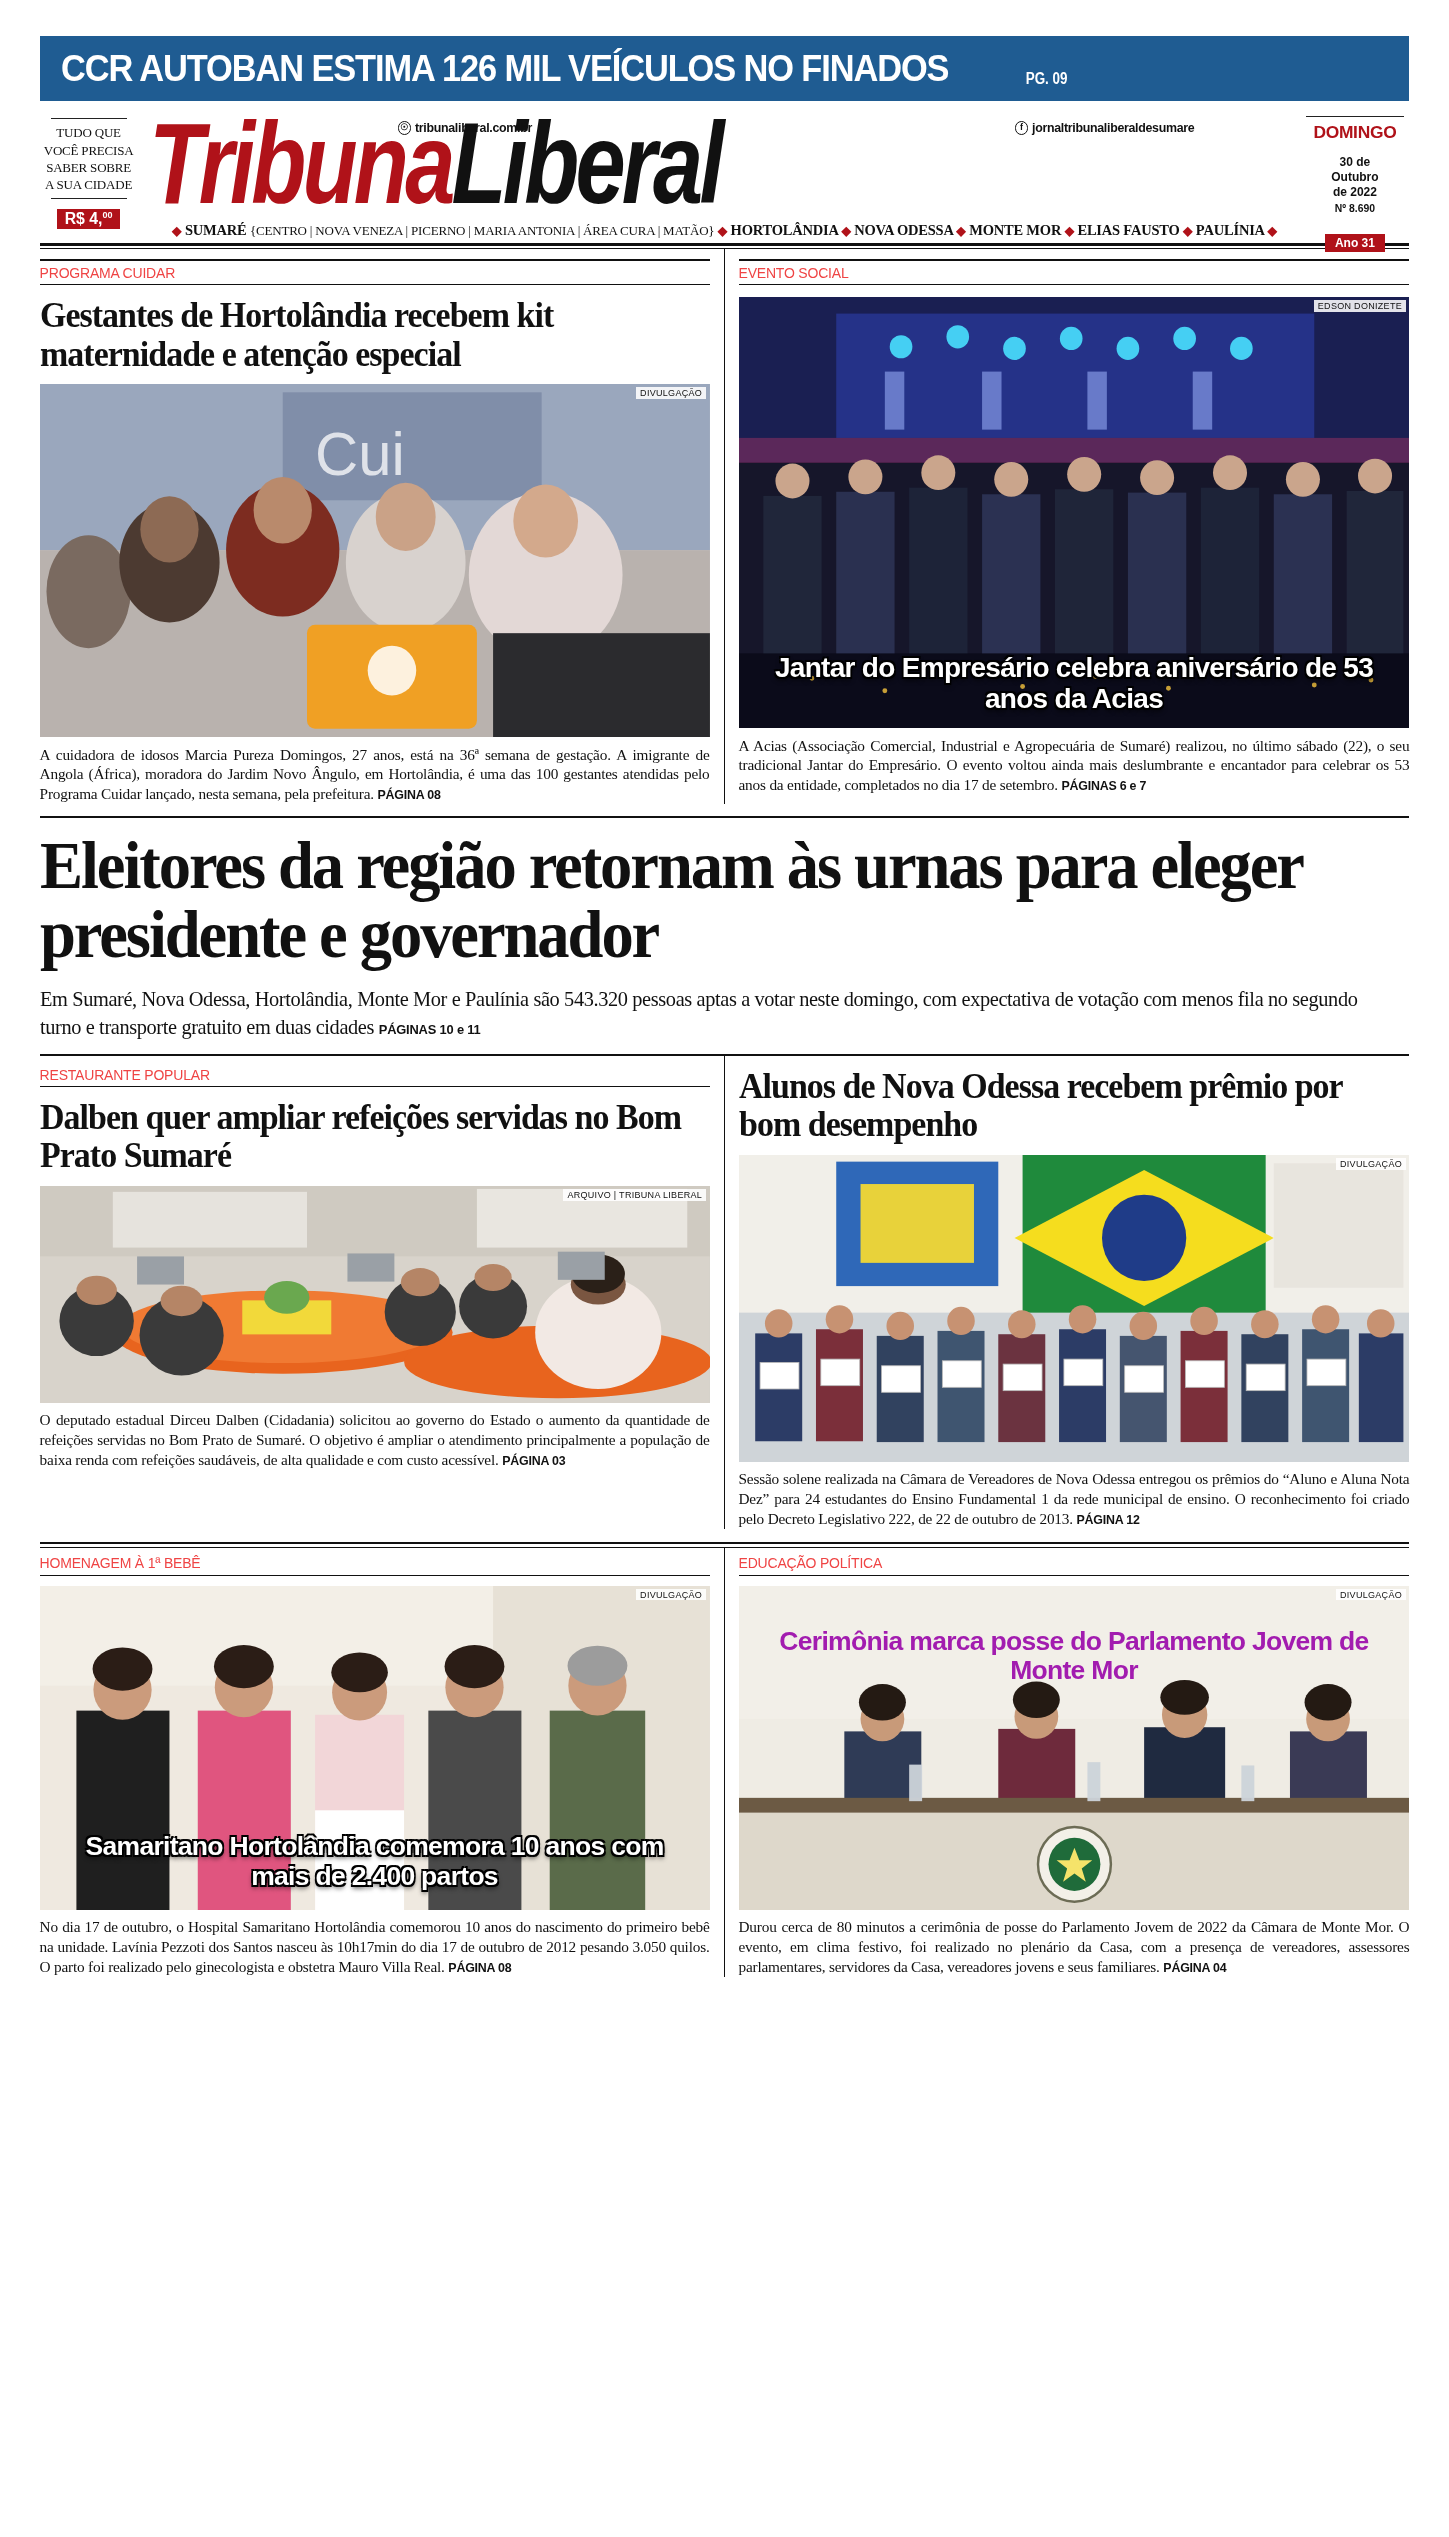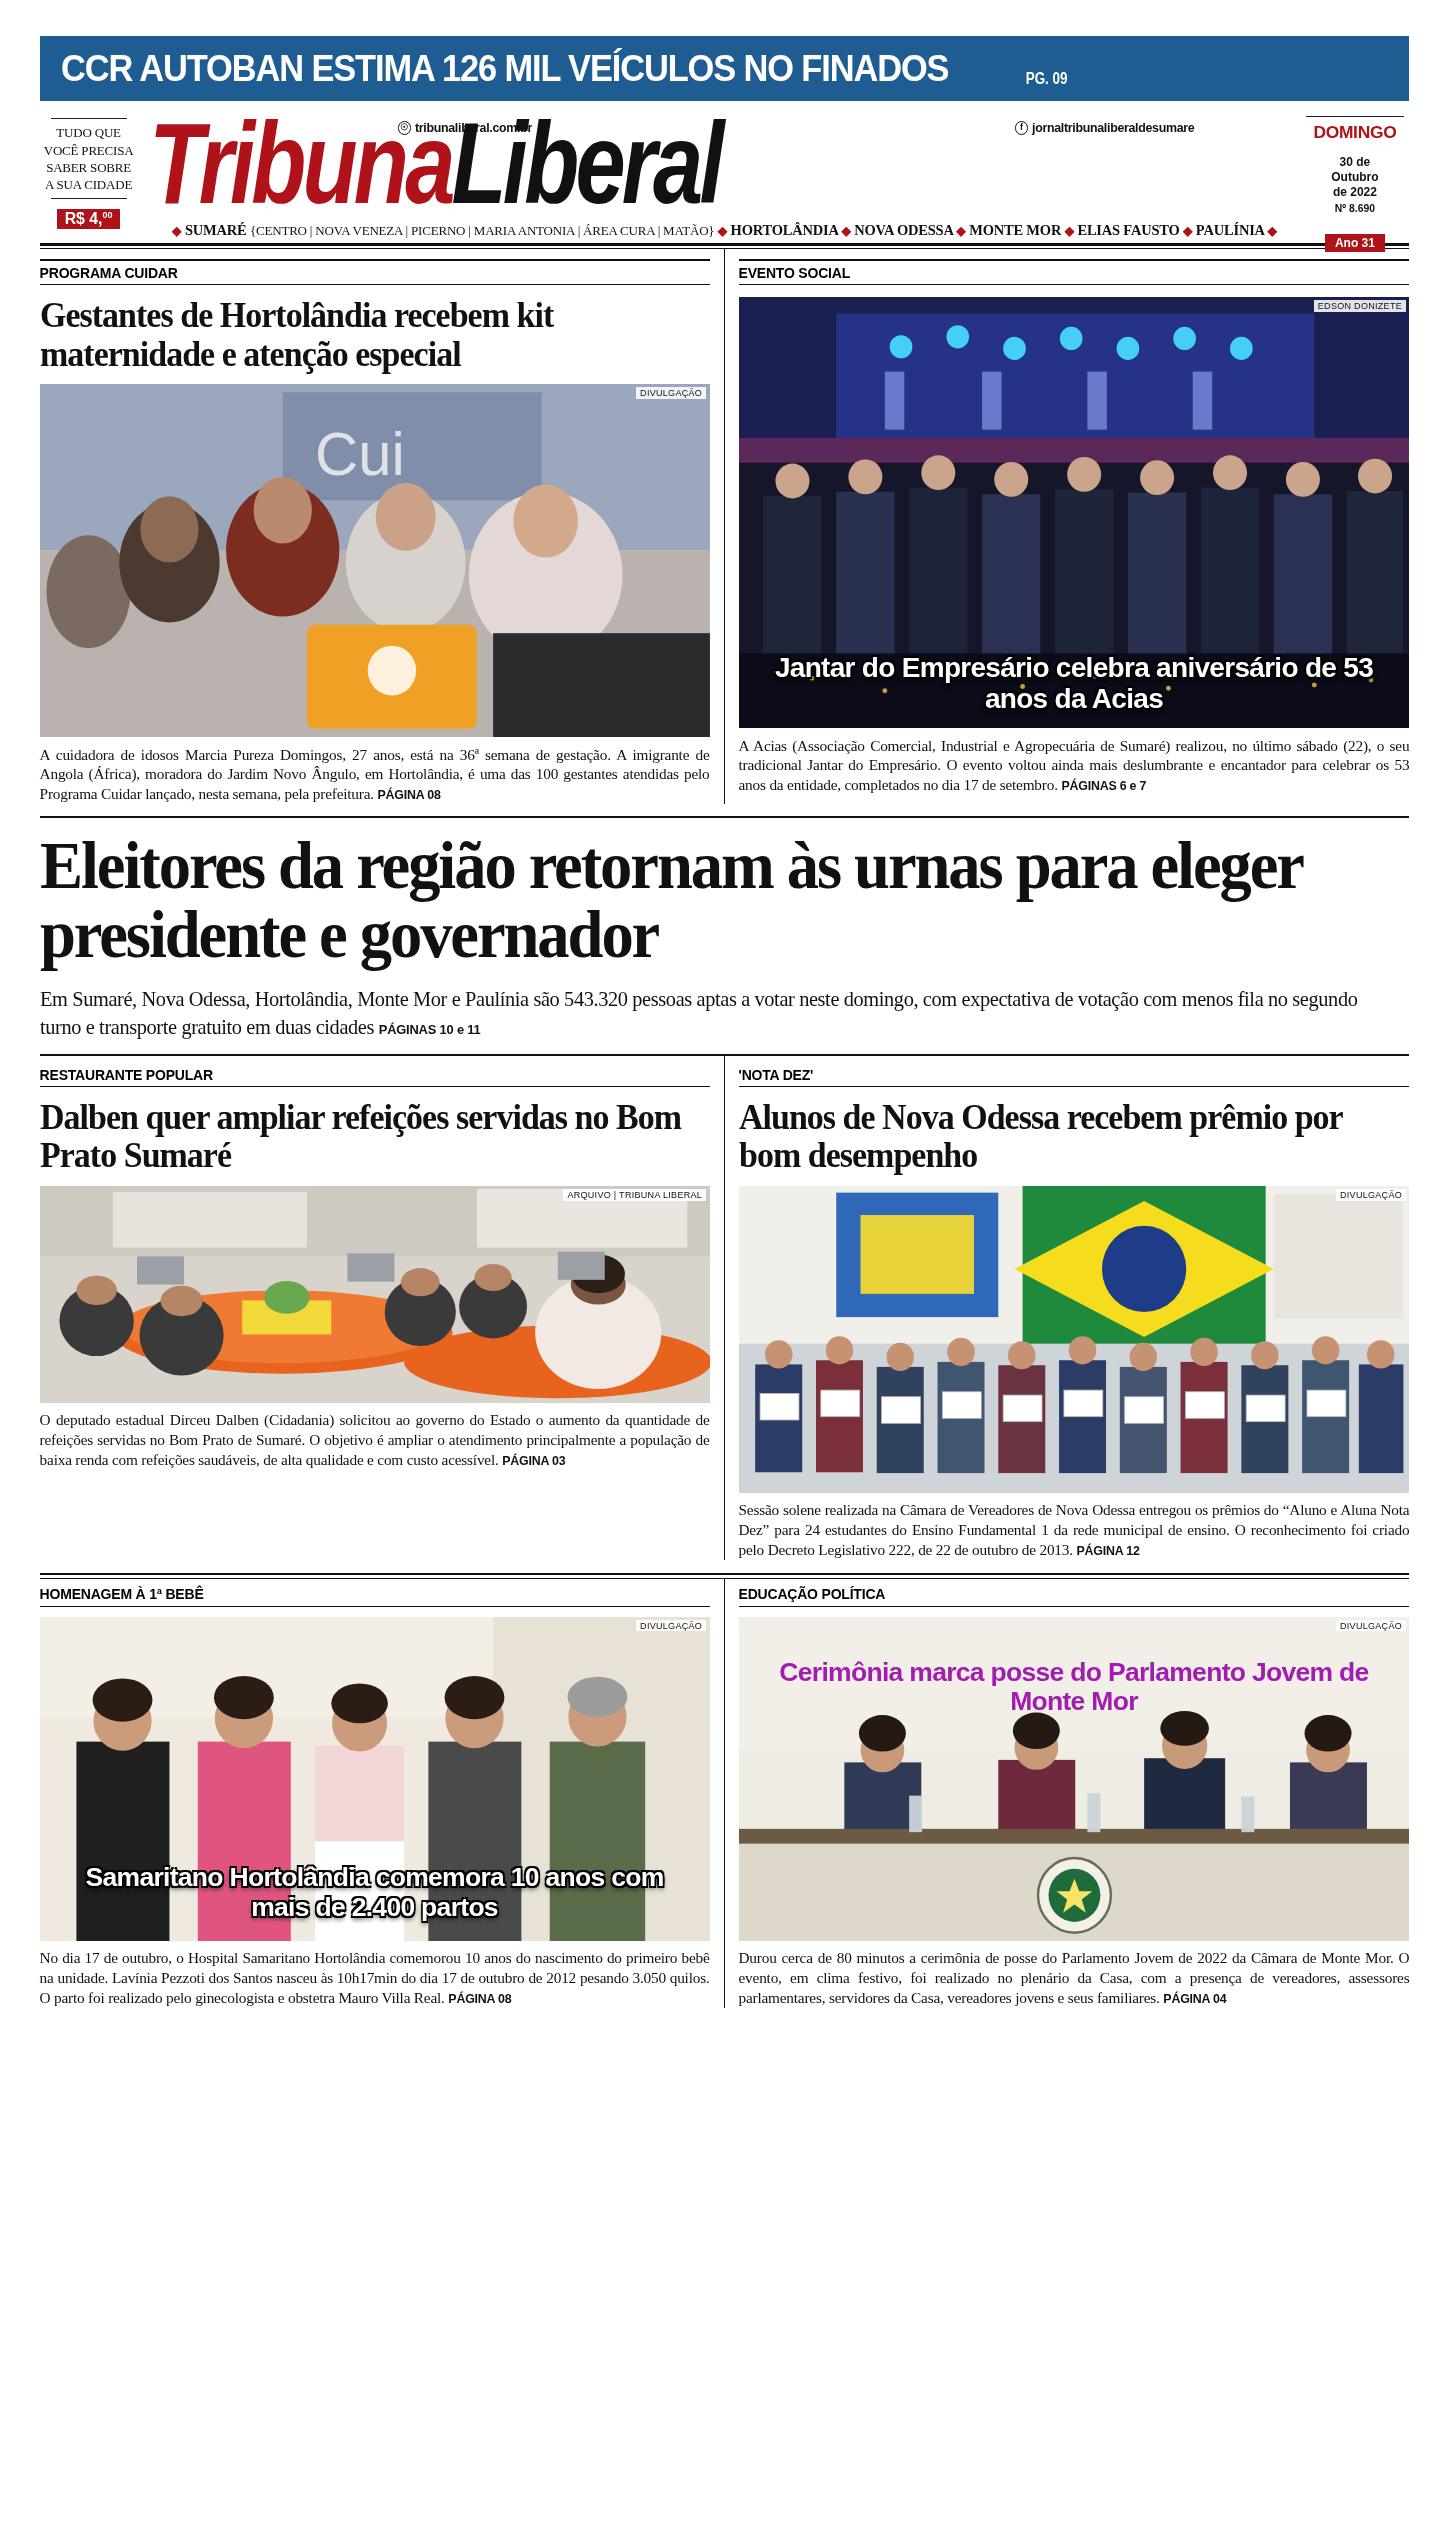--- a/index.html
+++ b/index.html
@@ -204,23 +204,23 @@
     gap: 0;
   }
   .col { width: 701px; }
   .col-left  { padding-right: 14px; border-right: 1.2px solid #111; }
   .col-right { padding-left: 14px; }
 
   
   .kicker-wrap { margin-top: 10px; }
   .kicker-rule-top { border-top: 2.5px solid #111; }
   .kicker {
-    color: #000000;
-    font-family: "Liberation Sans", sans-serif;
-    font-weight: bold;
+    color: #ef4444;
+    font-family: "Liberation Sans", sans-serif;
+    font-weight: normal;
     font-size: 14px;
     letter-spacing: -0.2px;
     padding: 4.1px 0 3.3px 0;
   }
   .kicker-rule-bot { border-top: 1.2px solid #111; }
 
   .headline {
     font-family: "Liberation Serif", serif;
     font-weight: bold;
     font-size: 35px;
@@ -555,24 +555,20 @@
         </svg>
         <div class="credit">ARQUIVO | TRIBUNA LIBERAL</div>
       </div>
       <div class="caption">
         <span>O deputado estadual Dirceu Dalben (Cidadania) solicitou ao governo do Estado o aumento da quantidade de refeições servidas no Bom Prato de Sumaré. O objetivo é ampliar o atendimento principalmente a população de baixa renda com refeições saudáveis, de alta qualidade e com custo acessível.</span>
         <span class="pageref">PÁGINA 03</span>
       </div>
     </div>
 
     <div class="col col-right">
-      <div class="kicker-wrap" style="margin-top:6.6px;">
-        <div class="kicker">'NOTA DEZ'</div>
-        <div class="kicker-rule-bot"></div>
-      </div>
       <div class="headline">Alunos de Nova Odessa recebem prêmio por bom desempenho</div>
       <div class="photo" style="height:307px;">
         <svg class="ph-img" viewBox="0 0 828 370" preserveAspectRatio="none">
           <rect width="828" height="370" fill="#dfe3e6"></rect>
           <rect x="0" y="0" width="828" height="215" fill="#f1efe9"></rect>
           <rect x="120" y="8" width="200" height="150" fill="#2f68b8"></rect>
           <rect x="150" y="35" width="140" height="95" fill="#e8d23a"></rect>
           <rect x="350" y="0" width="300" height="200" fill="#1f8a3c"></rect>
           <polygon points="500,18 660,100 500,182 340,100" fill="#f5dd1e"></polygon>
           <circle cx="500" cy="100" r="52" fill="#1f3c88"></circle>

